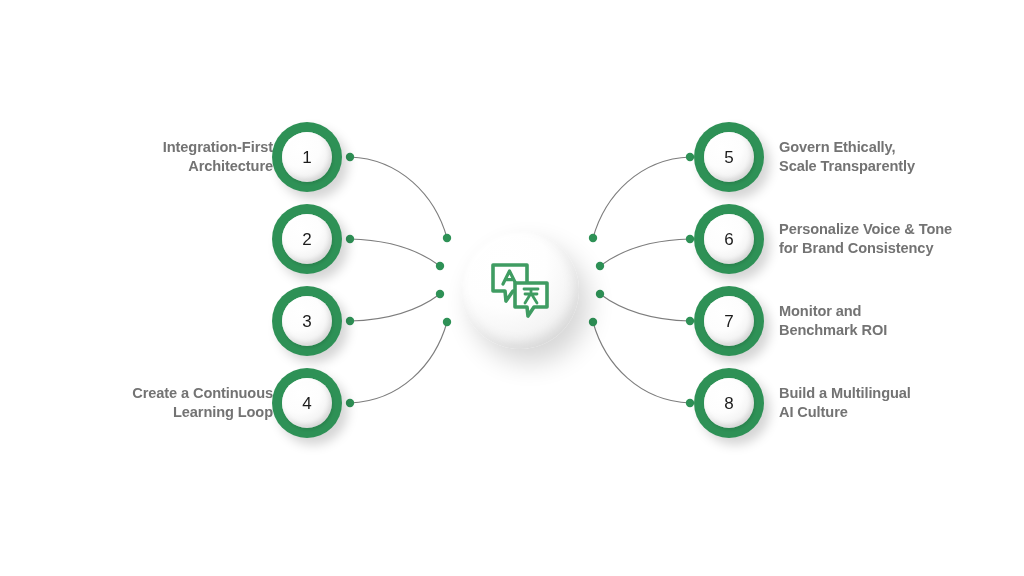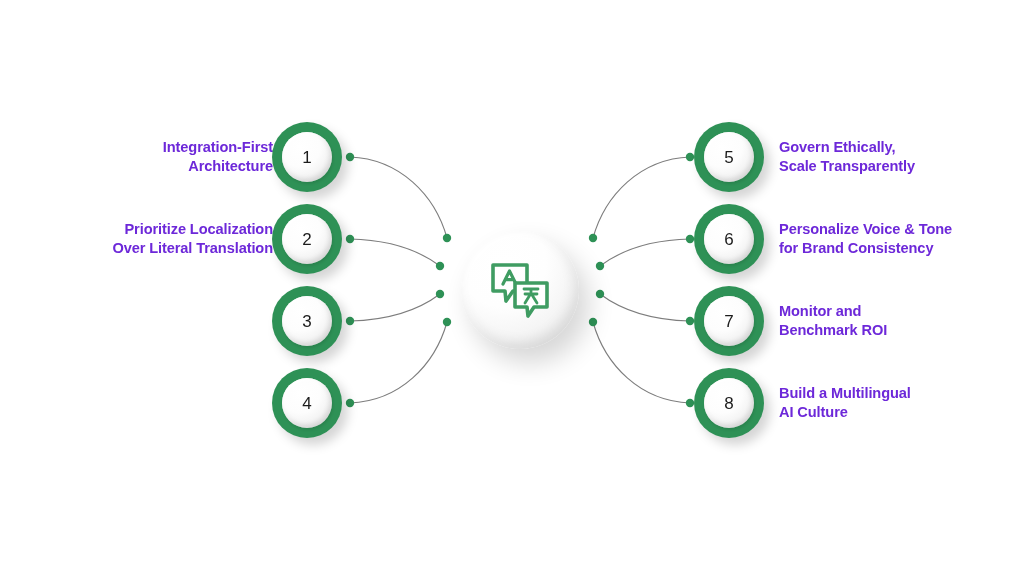--- a/index.html
+++ b/index.html
@@ -69,21 +69,21 @@
     color: #1c1c1c;
     letter-spacing: 0.2px;
     line-height: 1;
   }
 
   
   .label {
     position: absolute;
     font-size: 14.6px;
     font-weight: bold;
-    color: #6d28d9;
+    color: #737373;
     line-height: 1.33;
     letter-spacing: -0.1px;
     white-space: pre-line;
   }
   .label-left {
     text-align: right;
     right: 751px;   
     width: 260px;
   }
   .label-right {
@@ -150,34 +150,34 @@
   </svg>
 
   <div class="label label-left" style="top:138px;">Integration-First
 Architecture</div>
   <div class="node" style="left:272px; top:122px;">
     <div class="node-inner">
       <span class="node-num">1</span>
     </div>
   </div>
 
-  <div class="label label-left" style="top:220px;">Prioritize Localization
-Over Literal Translation</div>
   <div class="node" style="left:272px; top:204px;">
     <div class="node-inner">
       <span class="node-num">2</span>
     </div>
   </div>
 
   <div class="node" style="left:272px; top:286px;">
     <div class="node-inner">
       <span class="node-num">3</span>
     </div>
   </div>
 
+  <div class="label label-left" style="top:384px;">Create a Continuous
+Learning Loop</div>
   <div class="node" style="left:272px; top:368px;">
     <div class="node-inner">
       <span class="node-num">4</span>
     </div>
   </div>
 
   <div class="node" style="left:694px; top:122px;">
     <div class="node-inner">
       <span class="node-num">5</span>
     </div>

